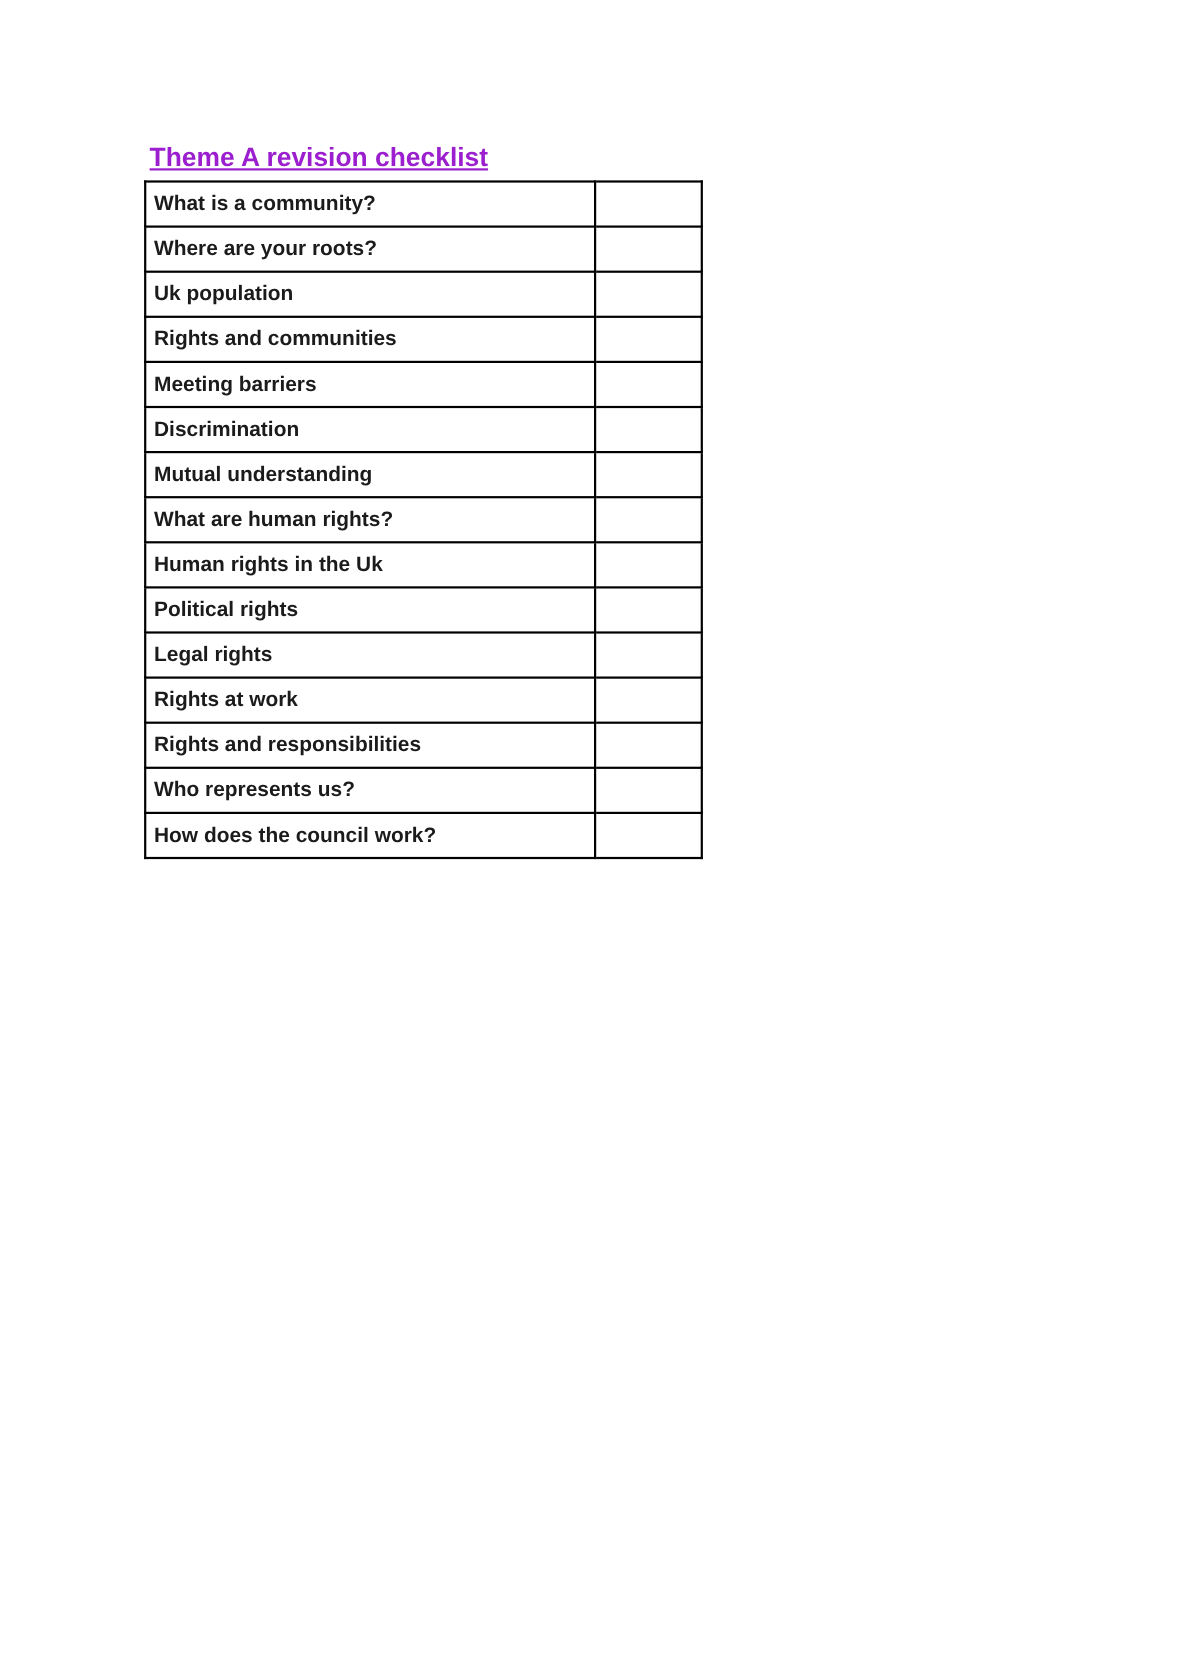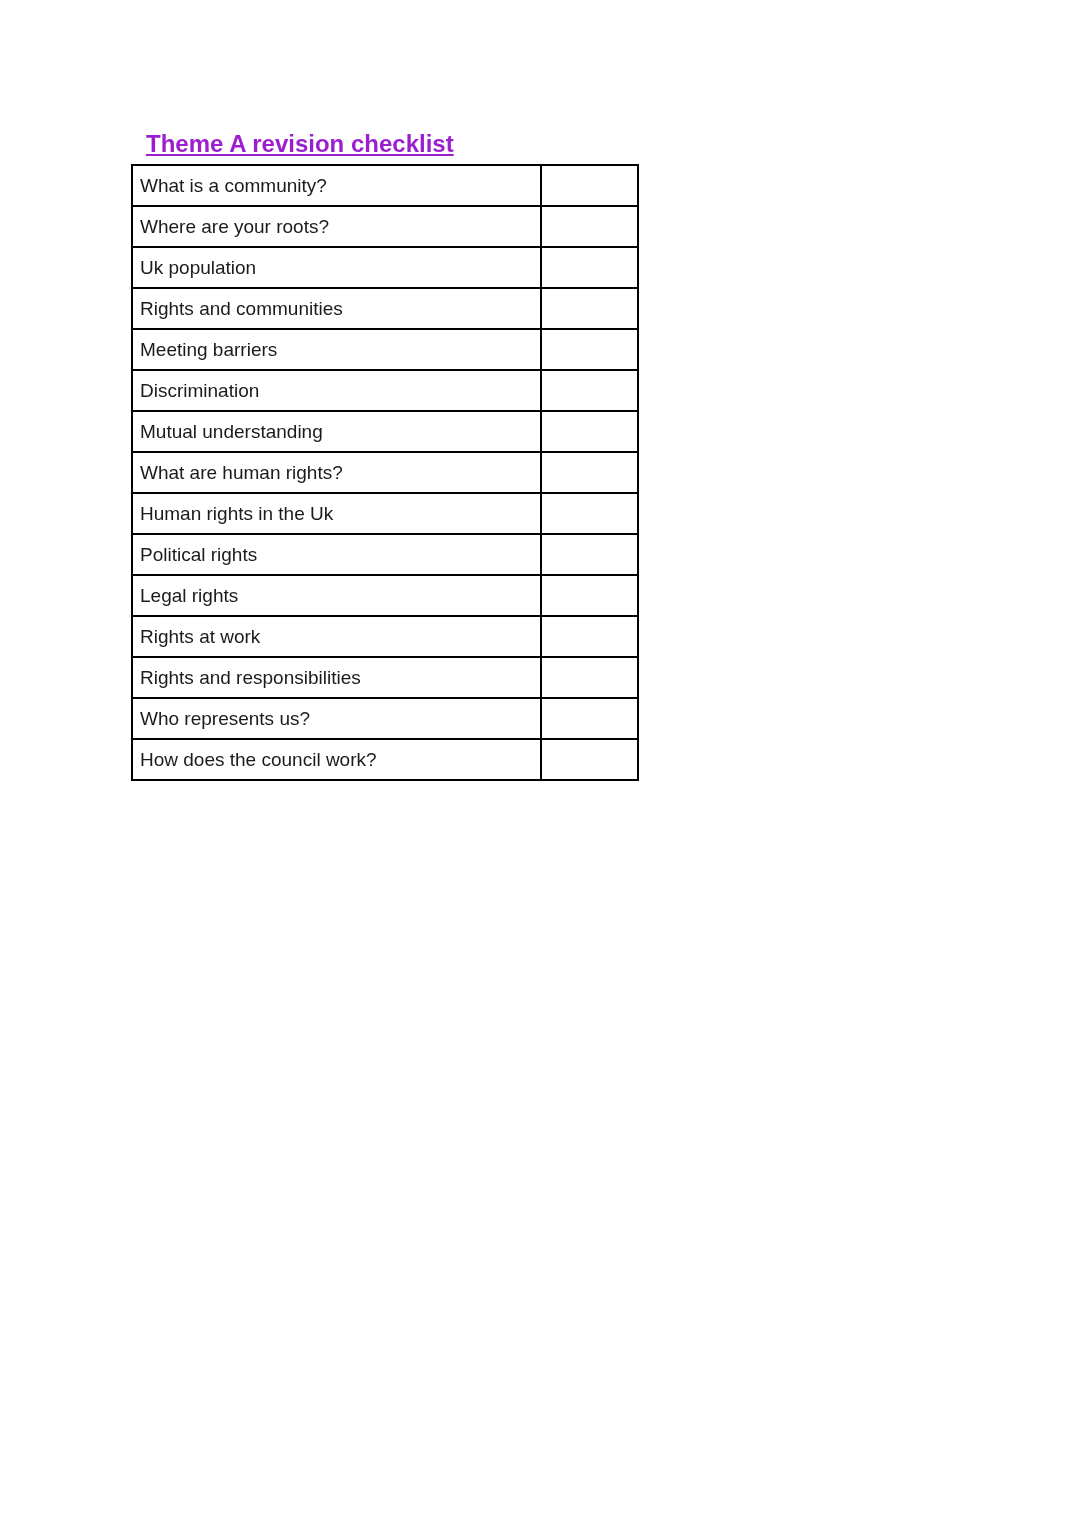--- a/index.html
+++ b/index.html
@@ -10,21 +10,21 @@
   .page {
     position: relative;
     width: 1080px;
     height: 1525px;
     background: #ffffff;
     font-family: "Liberation Sans", sans-serif;
     overflow: hidden;
   }
   .doc-title {
     position: absolute;
-    left: 146px;
+    left: 136px;
     top: 130px;
     margin: 0;
     font-size: 24px;
     line-height: 28px;
     font-weight: bold;
     text-decoration: underline;
     color: #9b1fce;
     white-space: nowrap;
   }
   table.checklist {
@@ -41,20 +41,21 @@
     border: 2px solid #000000;
     height: 39px;
     padding: 0 4px 0 7px;
     vertical-align: middle;
     font-size: 19px;
     line-height: 22px;
     color: #1b1b1b;
     background: #ffffff;
     overflow: hidden;
     white-space: nowrap;
+    font-weight: bold;
   }
 </style>
 </head>
 <body>
 
 <div class="page">
 
   <h1 class="doc-title" style="color: rgb(155, 31, 206);">Theme A revision checklist</h1>
 
   <table class="checklist">

